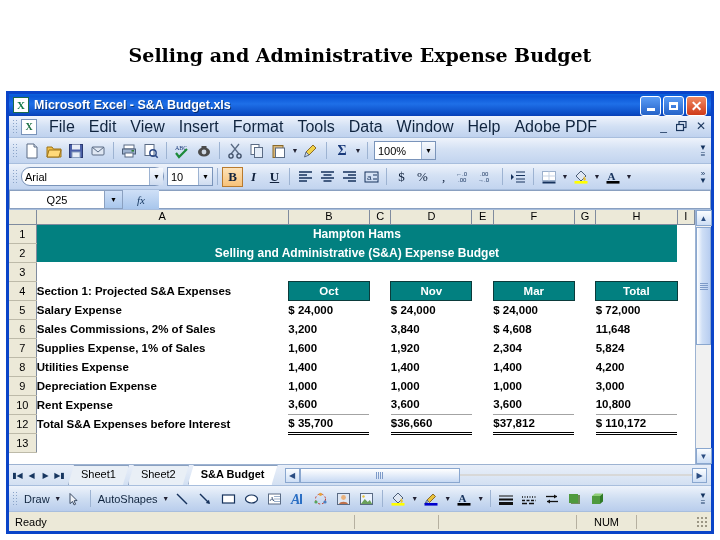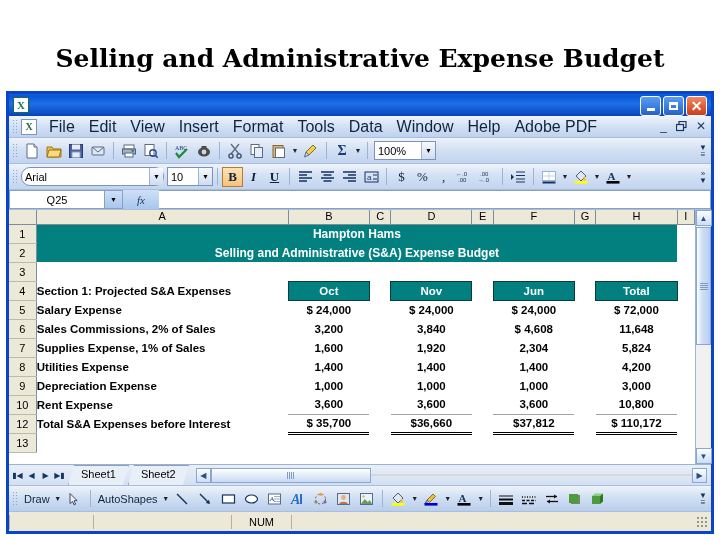--- a/index.html
+++ b/index.html
@@ -10,21 +10,21 @@
     font-family: "Liberation Sans", sans-serif;
     overflow: hidden;
   }
 
   
   #slide-title {
     position: absolute;
     top: 44px; left: 0; width: 720px;
     text-align: center;
     font-family: "DejaVu Serif", serif;
-    font-size: 25px;
+    font-size: 19px;
     font-weight: 700;
     color: #000000;
     letter-spacing: 0px;
     white-space: nowrap;
   }
 
   
   #excel-window {
     position: absolute;
     left: 6px; top: 91px;
@@ -191,21 +191,21 @@
   .cell { height:19px; font-size:11.5px; color:#000; overflow:hidden; white-space:nowrap;
     font-family:"Liberation Sans",sans-serif; }
 
   .banner { background:#028080; color:#ffffff; font-weight:700; text-align:center; font-size:12px; }
   .lbl-bold { font-weight:700; padding-left:4px; }
   .lbl-indent { font-weight:700; padding-left:22px; }
   .monthhdr {
     background:#028080; color:#fff; font-weight:700; text-align:center;
     border:1px solid #0b3b3b; font-size:11.5px;
   }
-  .num { text-align:center; font-weight:700; padding-right:4px; font-size:11.5px; }
+  .num { text-align:left; font-weight:700; padding-right:4px; font-size:11.5px; }
   .topline { border-top:1px solid #a3a3a3;margin-top:12px; }
   .dblbot { border-bottom:3px double #000; }
 
   
   #vscroll {
     width:16px; background:#f1f1f1; border-left:1px solid #9db3d2;
     display:flex; flex-direction:column; align-items:center;
   }
   .sb-btn {
     width:16px;height:16px;background:linear-gradient(to bottom,#fbfdff,#cddef5);
@@ -272,20 +272,21 @@
 </style>
 </head>
 <body>
 
 <div id="slide-title">Selling and Administrative Expense Budget</div>
 
 <div id="excel-window">
 
   <div id="titlebar">
     <div class="xl-logo">X</div>
+    <div class="title-text">Microsoft Excel - S&amp;A Budget.xls</div>
     <div class="tb-buttons">
       <div class="tb-btn">
           <div class="min-glyph"></div>
         </div>
       <div class="tb-btn">
           <div class="max-glyph"></div>
         </div>
       <div class="tb-btn close">
           <span class="close-glyph">✕</span>
         </div>
@@ -567,21 +568,21 @@
           <td class="cell" colspan="9"></td>
         </tr>
 
         <tr>
           <td class="rowhdr">4</td>
           <td class="cell lbl-bold">Section 1: Projected S&amp;A Expenses</td>
           <td class="cell monthhdr">Oct</td>
           <td class="cell"></td>
           <td class="cell monthhdr">Nov</td>
           <td class="cell"></td>
-          <td class="cell monthhdr">Jun</td>
+          <td class="cell monthhdr">Mar</td>
           <td class="cell"></td>
           <td class="cell monthhdr">Total</td>
           <td class="cell"></td>
         </tr>
 
         <tr>
           <td class="rowhdr">5</td>
           <td class="cell lbl-indent">Salary Expense</td>
           <td class="cell num">$ 24,000</td>
           <td class="cell"></td>
@@ -686,20 +687,21 @@
 
   <div id="tabbar">
     <div class="navbtns">
       <div class="navbtn">▮◀</div>
       <div class="navbtn">◀</div>
       <div class="navbtn">▶</div>
       <div class="navbtn">▶▮</div>
     </div>
     <div class="stab">Sheet1</div>
     <div class="stab">Sheet2</div>
+    <div class="stab active">S&amp;A Budget</div>
     <div id="hscroll">
       <div class="hs-btn">◀</div>
       <div id="hthumb">
           <div class="hthumb-grip"></div>
         </div>
       <div id="htrack"></div>
       <div class="hs-btn">▶</div>
     </div>
   </div>
 
@@ -835,20 +837,21 @@
           <path d="M10 4l3-2.5v8L10 12z" fill="#2f7a26"></path>
         </svg>
       </div>
     <div class="toolbar-overflow">
       <span>▼</span>
         <span style="margin-top:-2px;">≡</span>
     </div>
   </div>
 
   <div id="statusbar">
+    <div style="width:345px;padding-left:6px;">Ready</div>
     <div class="st-seg" style="width:84px;"></div>
     <div class="st-seg" style="width:138px;"></div>
     <div class="st-seg" style="width:60px;">NUM</div>
     <div class="st-seg" style="width:52px;"></div>
     <div class="grip-dots"></div>
   </div>
 
 </div>
 
 </body></html>

